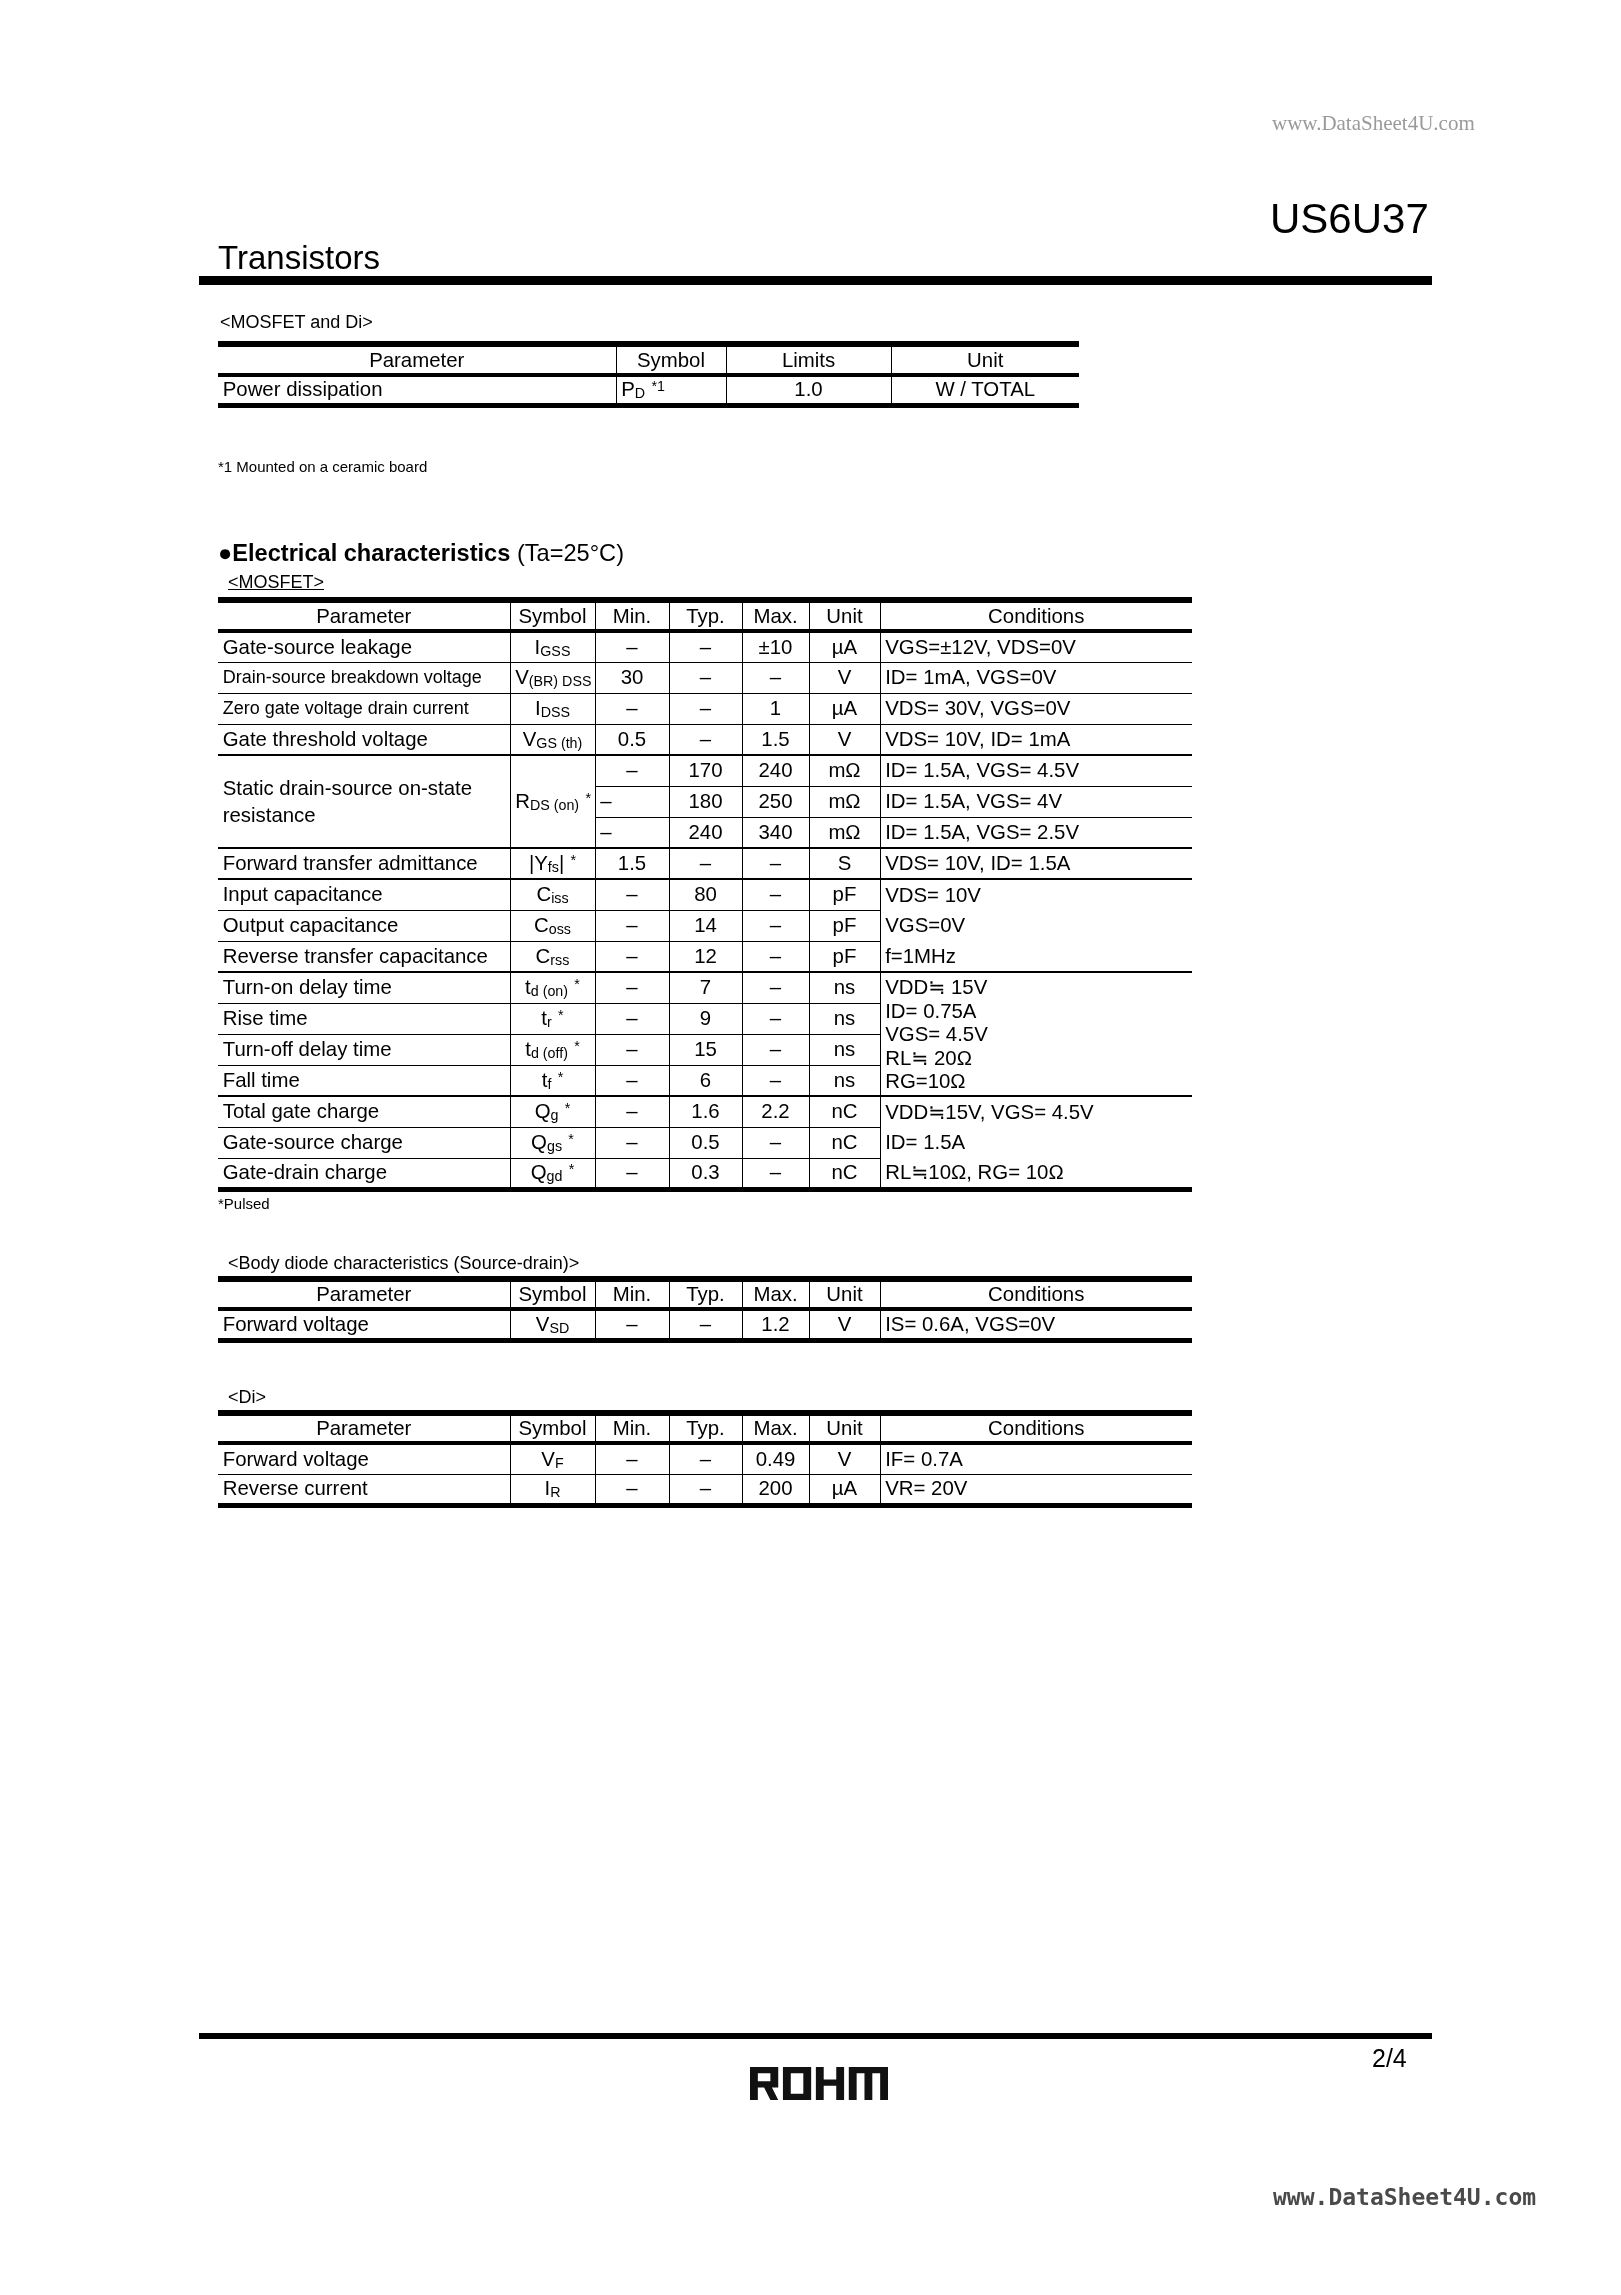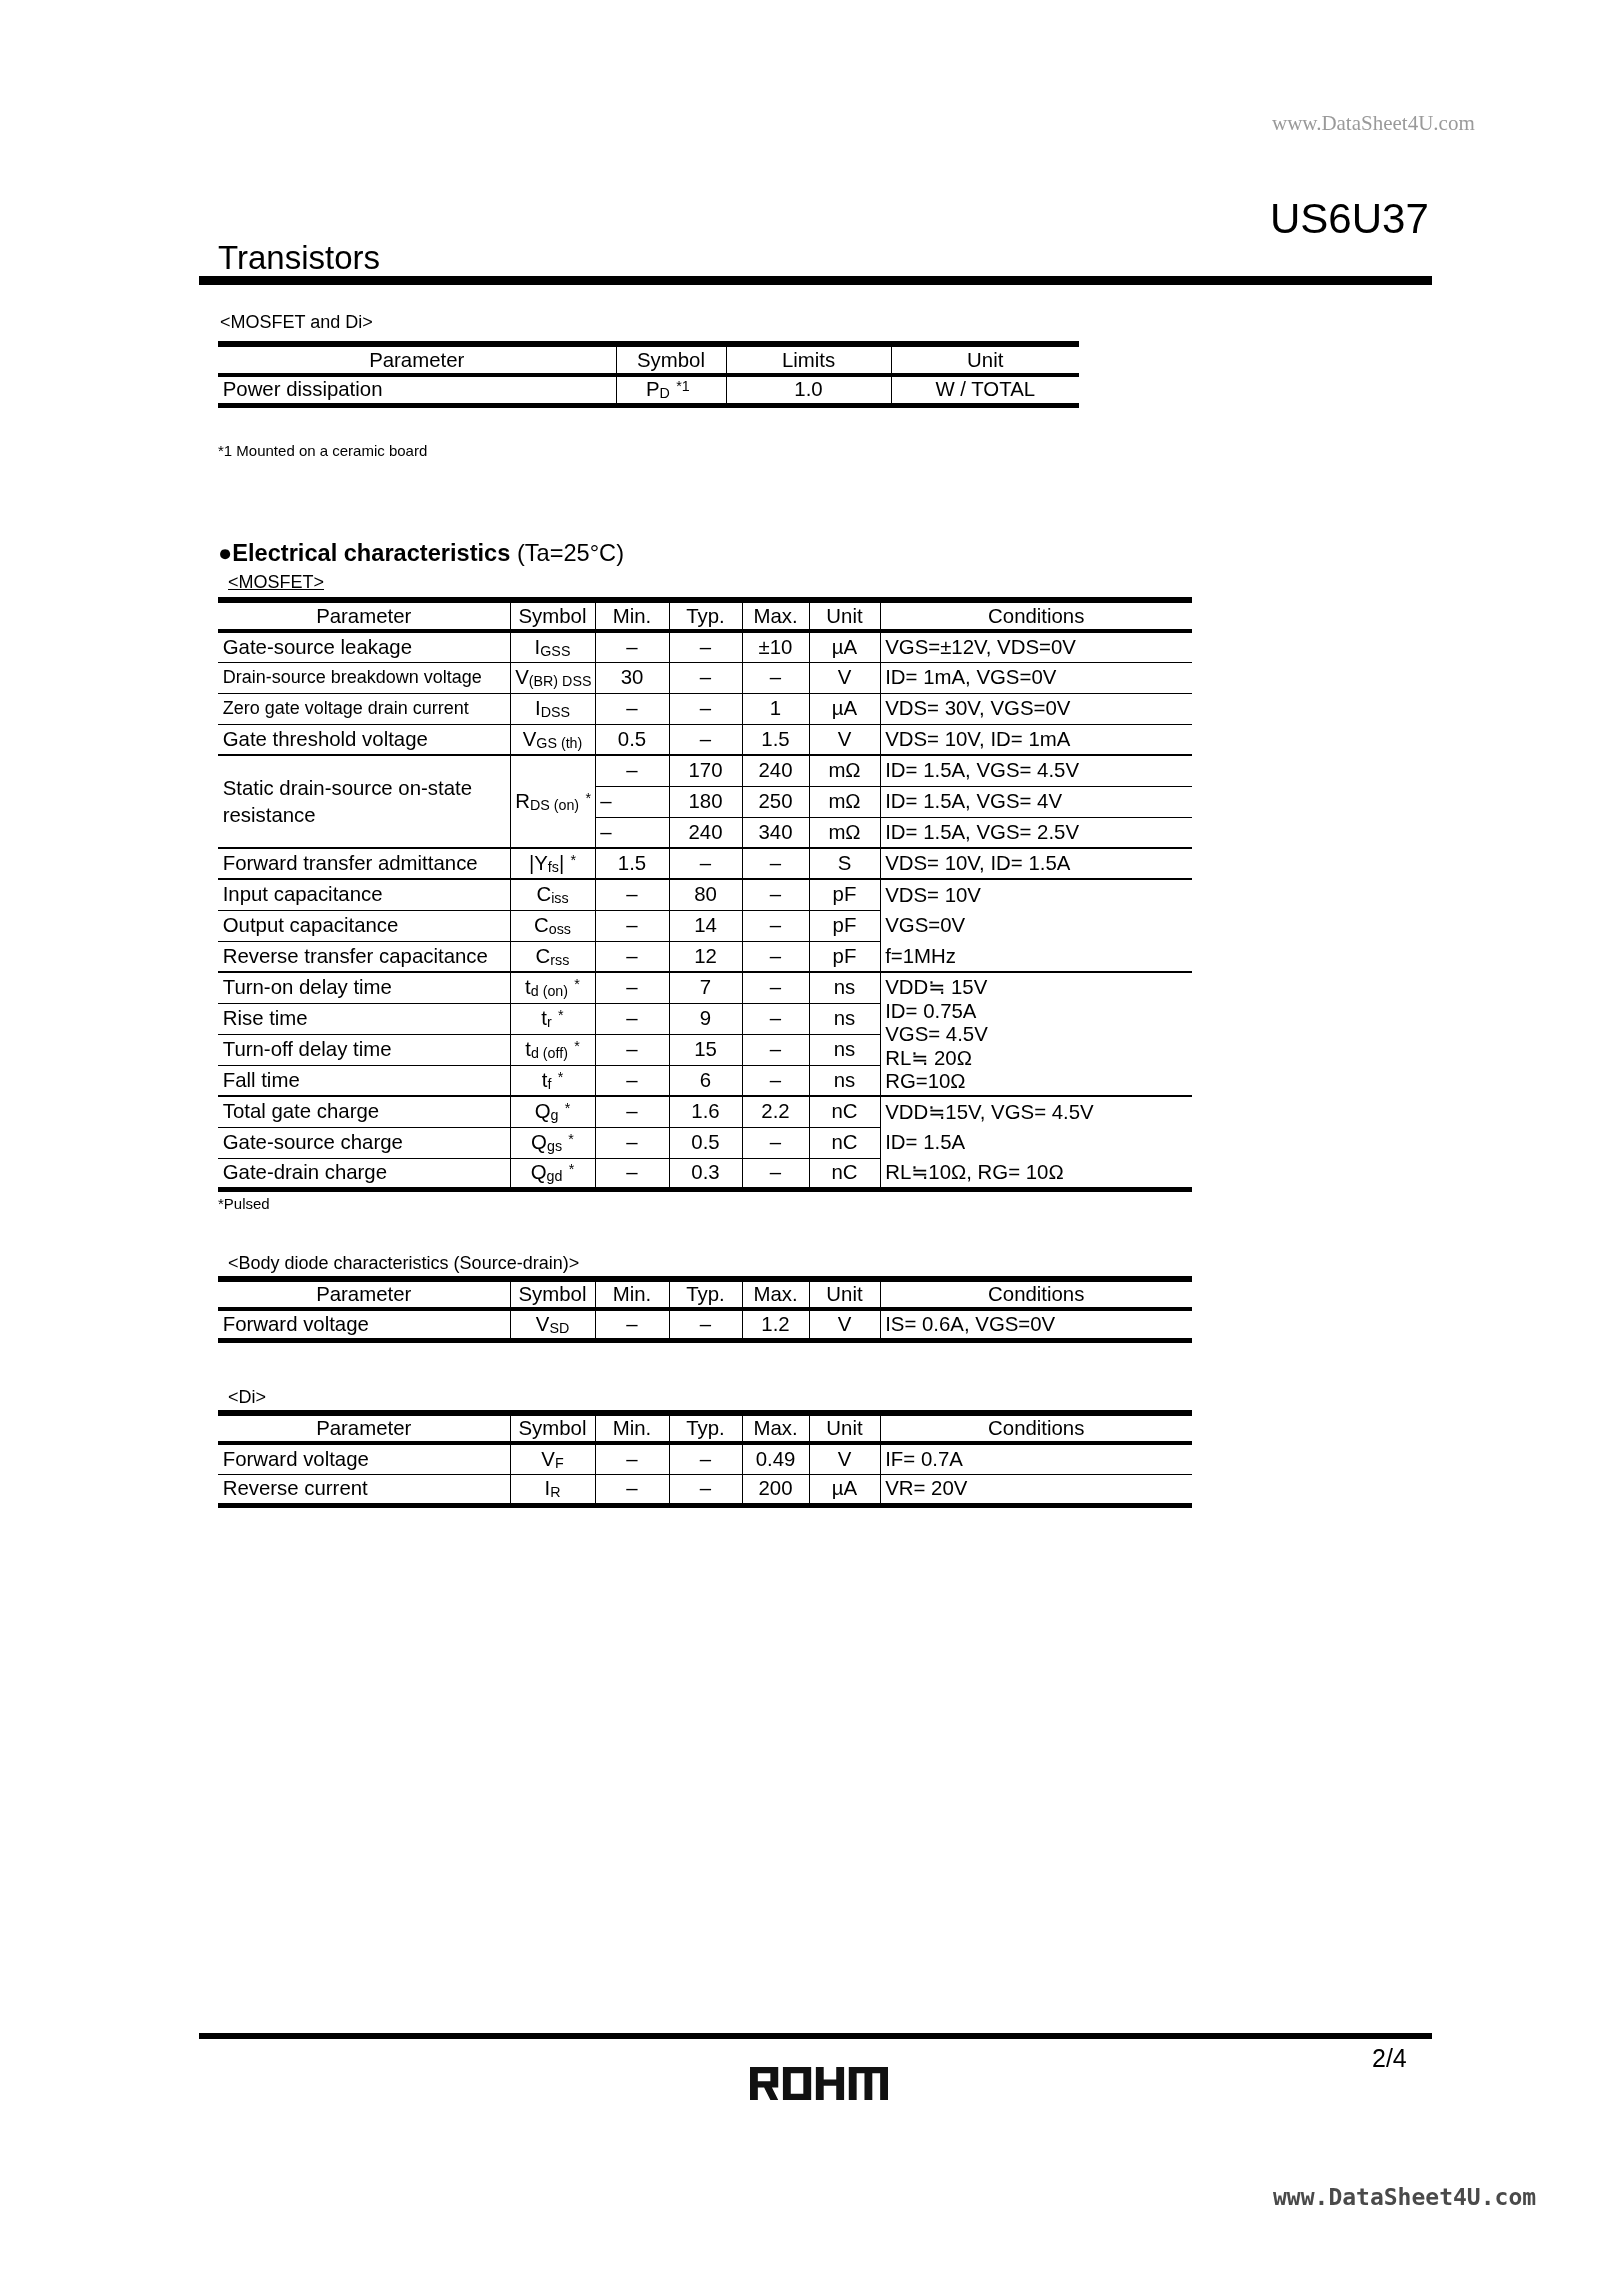--- a/index.html
+++ b/index.html
@@ -50,27 +50,27 @@
       <tr style="height:31px">
     <th>Parameter</th>
     <th>Symbol</th>
     <th>Limits</th>
     <th>Unit</th>
   </tr>
     </thead>
   <tbody>
     <tr style="height:30px">
       <td>Power dissipation</td>
-      <td style="text-align:center;padding-right:11px;"><span>P</span><sub>D</sub><span class="ast">*1</span></td>
+      <td style="text-align:left;padding-right:11px;"><span>P</span><sub>D</sub><span class="ast">*1</span></td>
       <td>1.0</td>
       <td>W / TOTAL</td>
     </tr>
   </tbody>
 </table>
-<div class="abs foot" style="left:218px;top:442px;">*1  Mounted on a ceramic board</div>
+<div class="abs foot" style="left:218px;top:458px;">*1  Mounted on a ceramic board</div>
 
 <div class="abs ec-title">
   <span>●</span><b>Electrical characteristics</b><span> (Ta=25°C)</span>
 </div>
 <div class="abs sec" style="left:228px;top:572px;text-decoration:underline;">&lt;MOSFET&gt;</div>
 
 <table class="dt" id="mosfet-table" style="left:218px;top:597px;width:973px;">
   <colgroup>
       <col style="width:292px">
       <col style="width:85px">

